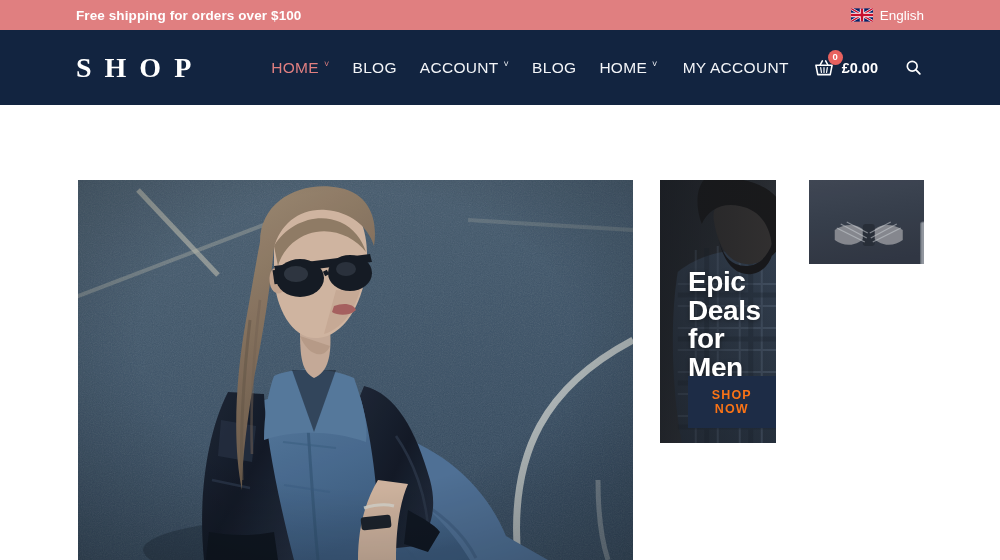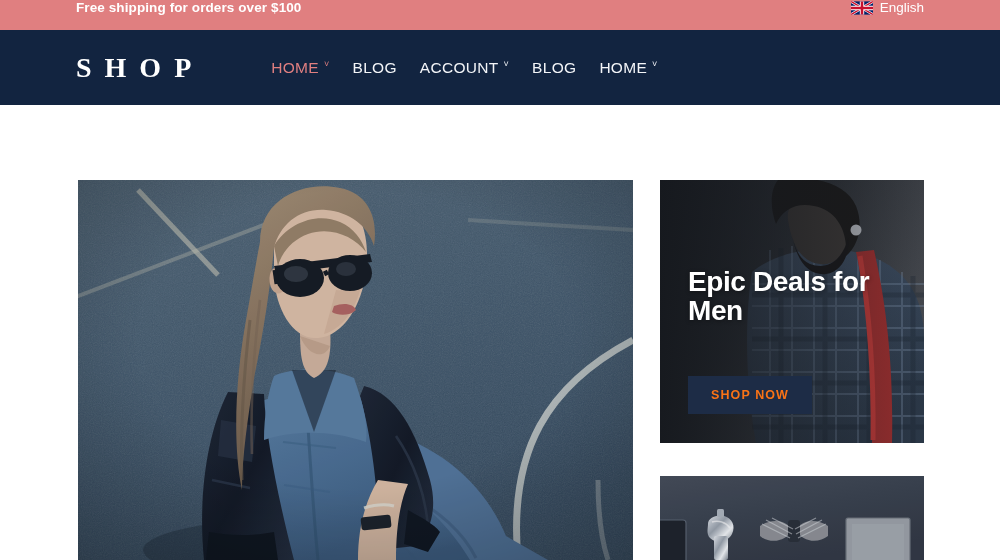--- a/index.html
+++ b/index.html
@@ -8,21 +8,21 @@
     overflow: hidden;
     background: #ffffff;
     font-family: "Liberation Sans", sans-serif;
   }
 
   
   .topbar {
     height: 30px;
     background: #e07f80;
     display: flex;
-    align-items: flex-start;
+    align-items: center;
     justify-content: space-between;
     padding: 0 76px;
     color: #ffffff;
   }
   .topbar-msg {
     font-size: 13.5px;
     font-weight: bold;
     letter-spacing: .1px;
     white-space: nowrap;
   }
@@ -147,21 +147,21 @@
     width: 555px;
     height: 380px;
     overflow: hidden;
     position: relative;
     cursor: pointer;
     background: #3c4b5c;
   }
   .hero svg { display: block; width: 100%; height: 100%; }
 
   
-  .side { display: flex; flex-direction: column; gap: 33px; width: 264px; }
+  .side { display: flex; gap: 33px; width: 264px; }
   .banner {
     position: relative;
     overflow: hidden;
     cursor: pointer;
     background: #2b3038;
   }
   .banner-a { height: 263px; }
   .banner-b { height: 84px; }
   .banner svg { display: block; width: 100%; height: 100%; }
   .banner-copy {
@@ -237,20 +237,42 @@
     </div>
     <div class="nav-item">
       <span>BLOG</span>
     </div>
     <div class="nav-item">
       <span>HOME</span>
       <span class="caret">˅</span>
     </div>
   </nav>
 
+  <div class="utils">
+    <div class="account">MY ACCOUNT</div>
+
+    <div class="cart">
+      <span class="cart-icon-wrap">
+        <svg viewBox="0 0 24 24" width="22" height="22">
+          <path d="M3.2 9 H20.8 L18.8 19.2 H5.2 Z" fill="none" stroke="#ffffff" stroke-width="1.7" stroke-linejoin="round"></path>
+          <path d="M7.6 9 L10.2 4.2 M16.4 9 L13.8 4.2" fill="none" stroke="#ffffff" stroke-width="1.7" stroke-linecap="round"></path>
+          <path d="M8.4 11.6 L9.2 16.8 M12 11.6 V16.8 M15.6 11.6 L14.8 16.8" stroke="#ffffff" stroke-width="1.3" stroke-linecap="round"></path>
+        </svg>
+        <span class="cart-badge">0</span>
+      </span>
+      <span class="cart-total">£0.00</span>
+    </div>
+
+    <div class="search-btn">
+      <svg viewBox="0 0 24 24" width="19" height="19">
+        <circle cx="10.4" cy="10.4" r="6.2" fill="none" stroke="#ffffff" stroke-width="2.1"></circle>
+        <path d="M15.1 15.1 L20 20" stroke="#ffffff" stroke-width="2.3" stroke-linecap="round"></path>
+      </svg>
+    </div>
+  </div>
 </div>
 
 <div class="content">
   <div class="grid">
 
     <div class="hero">
       <svg viewBox="0 0 555 380" preserveAspectRatio="xMidYMid slice">
         <defs>
           <linearGradient id="asph" x1="0" y1="0" x2="0.35" y2="1">
             <stop offset="0" stop-color="#4e6070"></stop>

